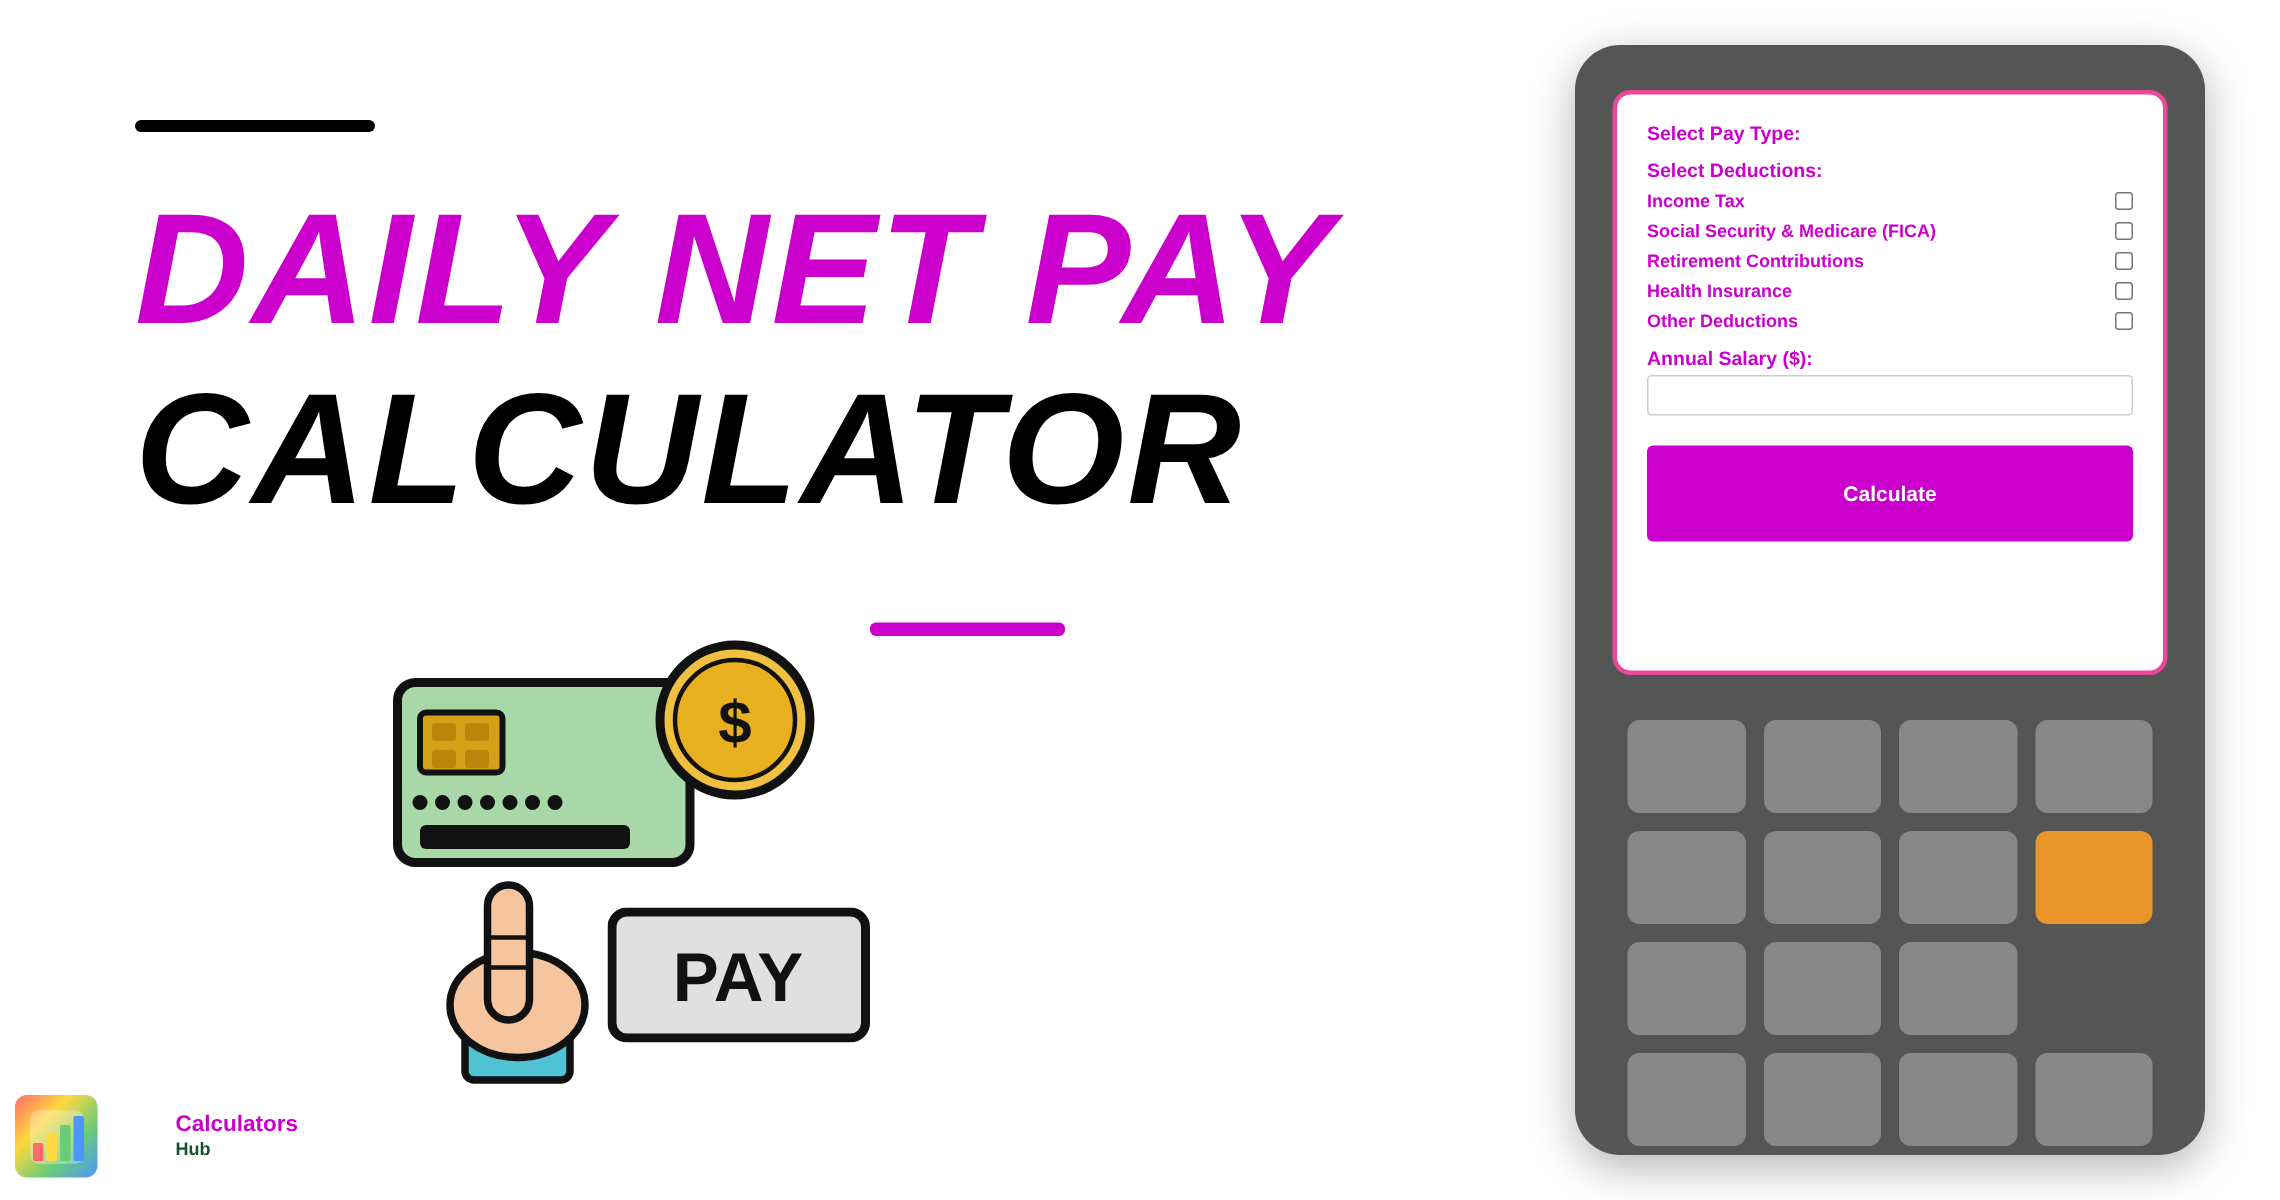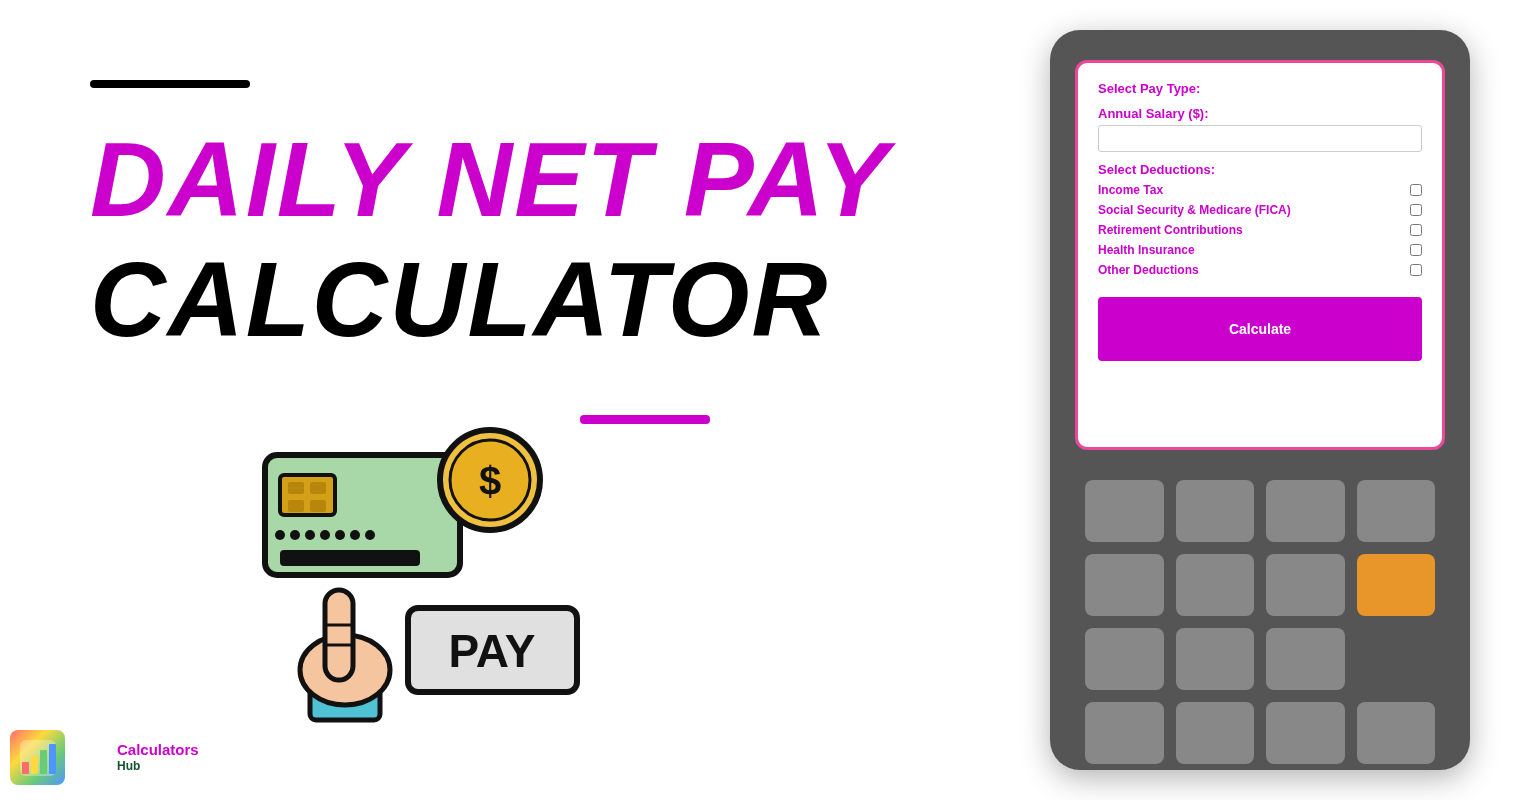--- a/index.html
+++ b/index.html
@@ -318,55 +318,55 @@
 
     <div class="calc-screen">
 
       
       <div class="form-group">
         <label class="form-label">Select Pay Type:</label>
       </div>
 
       
       <div class="form-group">
+        <span class="deductions-label">Select Deductions:</span>
+
+        <div class="deduction-item">
+          <span class="deduction-text">Income Tax</span>
+          <input type="checkbox" class="deduction-checkbox" style="">
+        </div>
+
+        <div class="deduction-item">
+          <span class="deduction-text">Social Security &amp; Medicare (FICA)</span>
+          <input type="checkbox" class="deduction-checkbox" style="">
+        </div>
+
+        <div class="deduction-item">
+          <span class="deduction-text">Retirement Contributions</span>
+          <input type="checkbox" class="deduction-checkbox" style="">
+        </div>
+
+        <div class="deduction-item">
+          <span class="deduction-text">Health Insurance</span>
+          <input type="checkbox" class="deduction-checkbox" style="">
+        </div>
+
+        <div class="deduction-item">
+          <span class="deduction-text">Other Deductions</span>
+          <input type="checkbox" class="deduction-checkbox" style="">
+        </div>
+      </div>
+
+      
+      <div class="form-group">
         <label class="form-label">Annual Salary ($):</label>
         <input type="text" class="form-input" value="" style="">
       </div>
 
       
-      <div class="form-group">
-        <span class="deductions-label">Select Deductions:</span>
-
-        <div class="deduction-item">
-          <span class="deduction-text">Income Tax</span>
-          <input type="checkbox" class="deduction-checkbox" style="">
-        </div>
-
-        <div class="deduction-item">
-          <span class="deduction-text">Social Security &amp; Medicare (FICA)</span>
-          <input type="checkbox" class="deduction-checkbox" style="">
-        </div>
-
-        <div class="deduction-item">
-          <span class="deduction-text">Retirement Contributions</span>
-          <input type="checkbox" class="deduction-checkbox" style="">
-        </div>
-
-        <div class="deduction-item">
-          <span class="deduction-text">Health Insurance</span>
-          <input type="checkbox" class="deduction-checkbox" style="">
-        </div>
-
-        <div class="deduction-item">
-          <span class="deduction-text">Other Deductions</span>
-          <input type="checkbox" class="deduction-checkbox" style="">
-        </div>
-      </div>
-
-      
       <button class="calculate-btn">Calculate</button>
     </div>
 
     <div class="calc-keypad">
 
       <div class="calc-key"></div>
       <div class="calc-key"></div>
       <div class="calc-key"></div>
       <div class="calc-key"></div>
 

